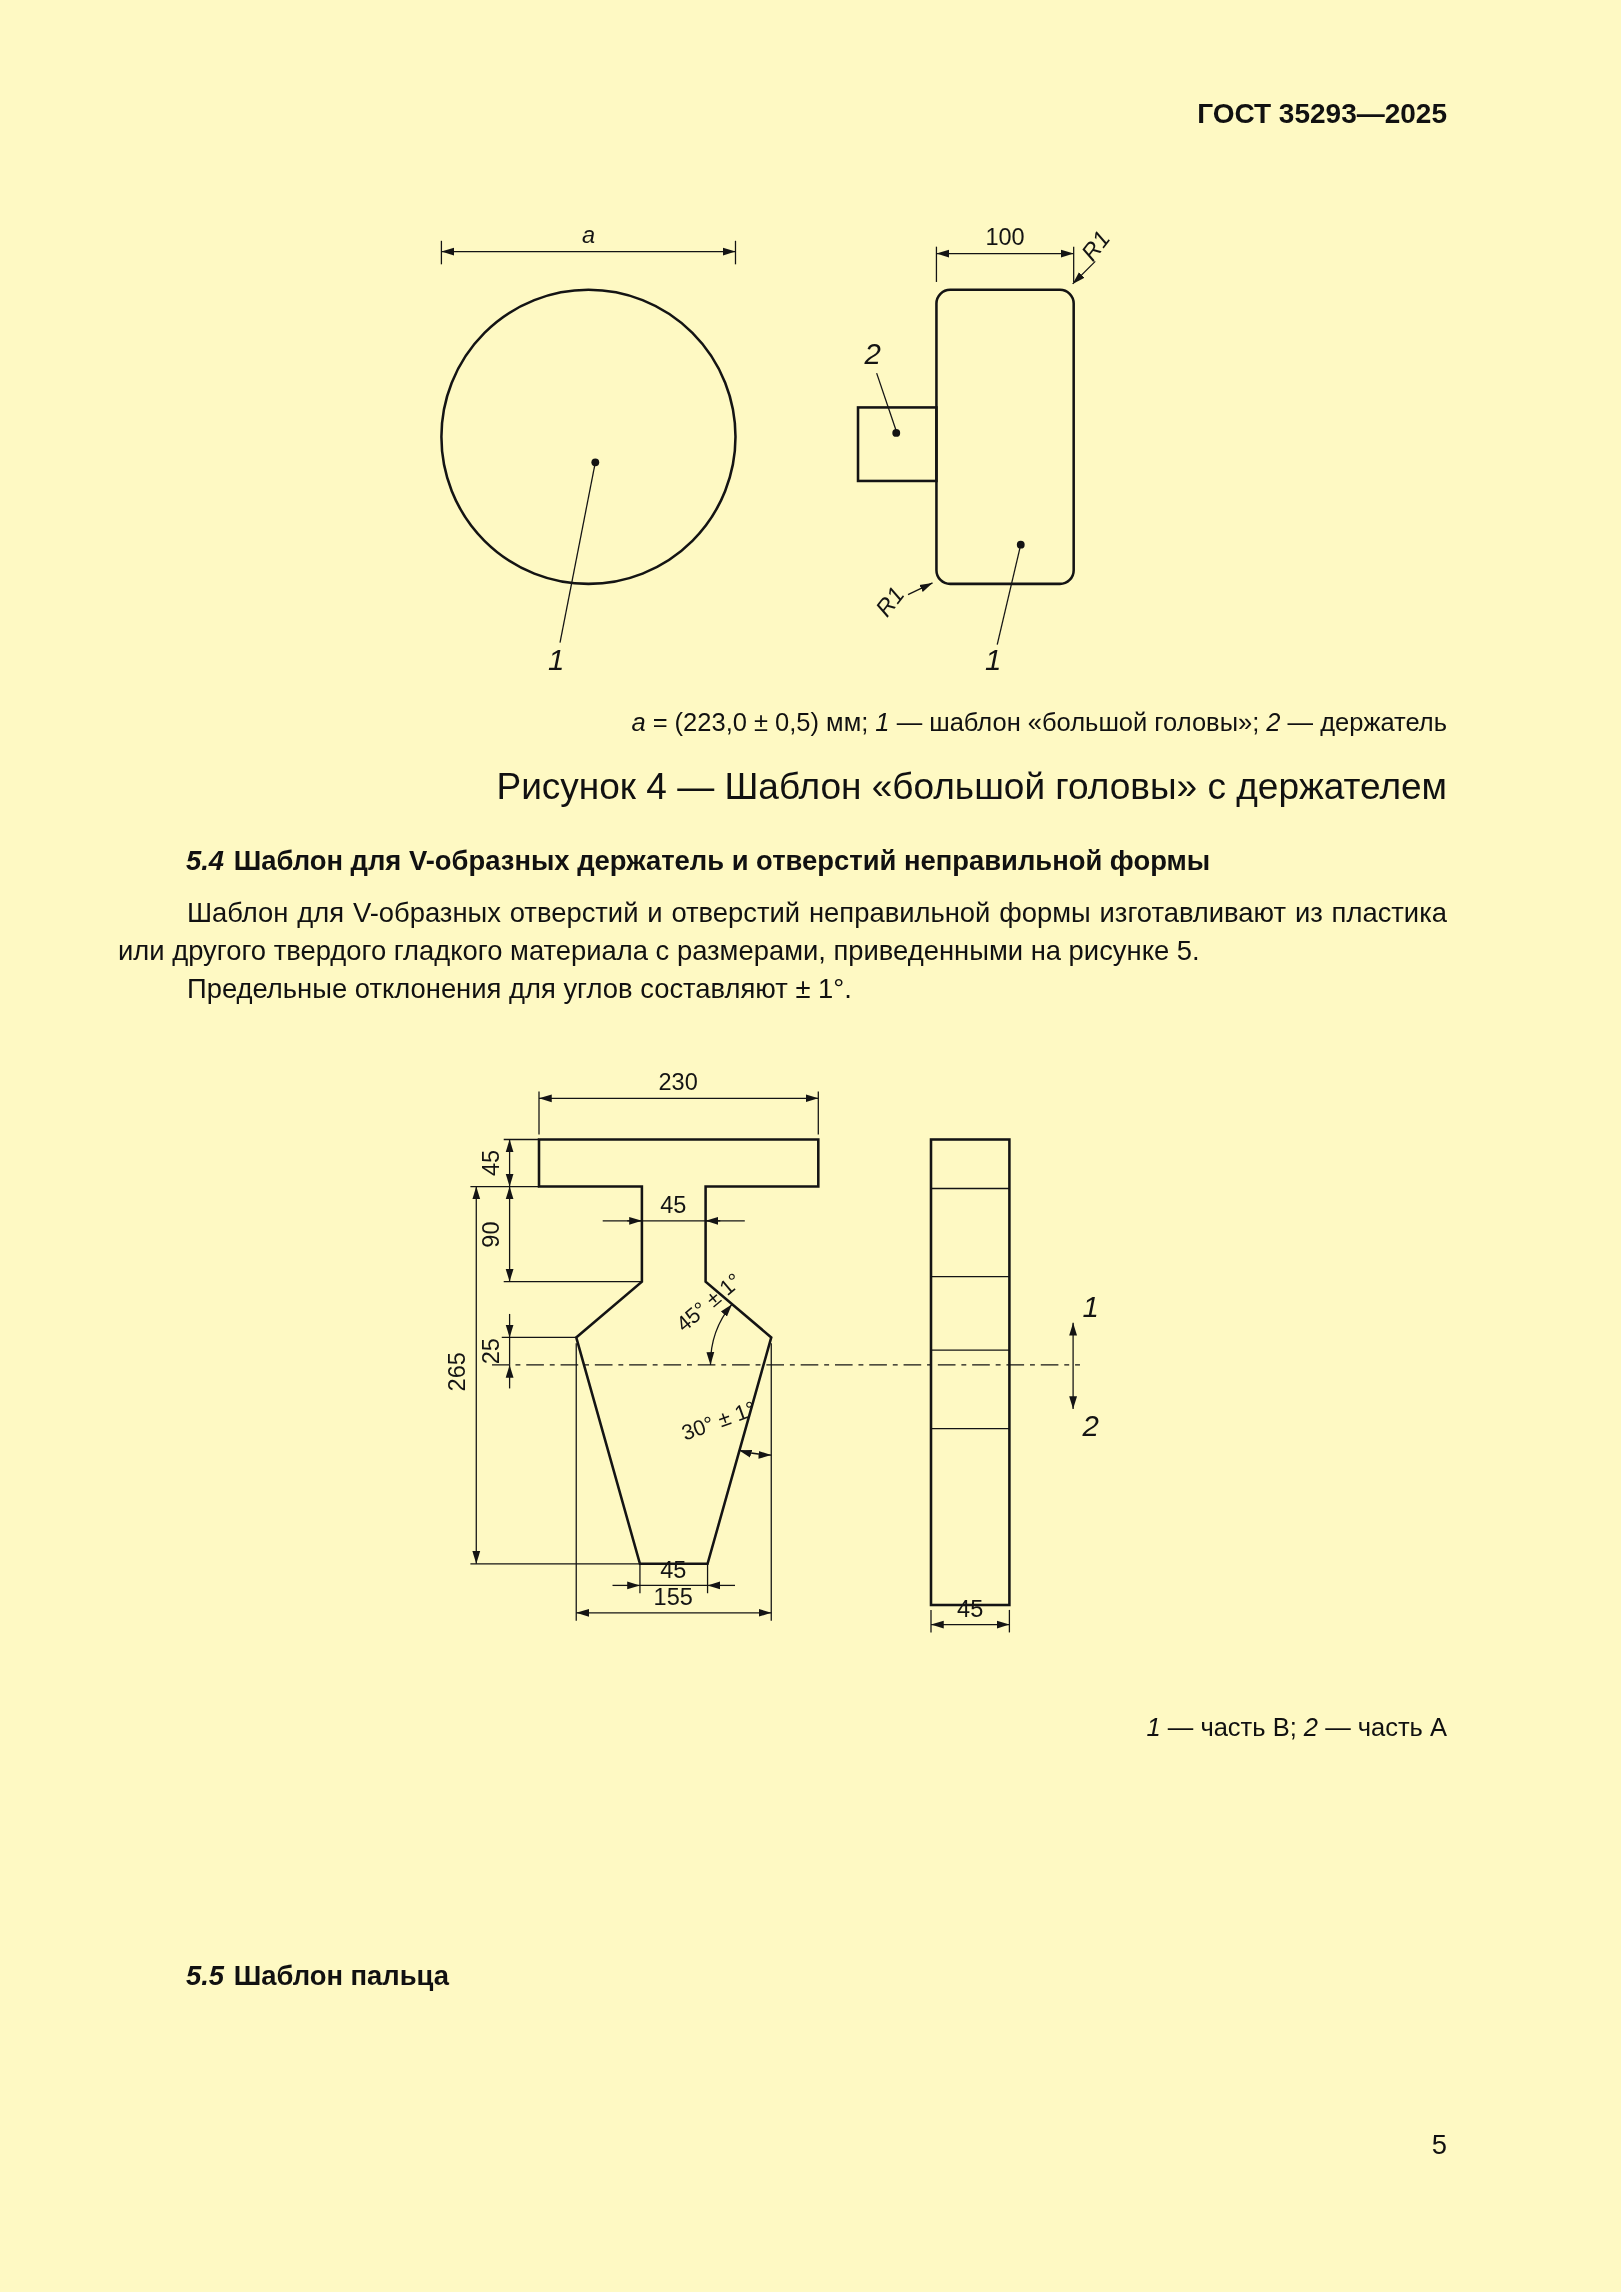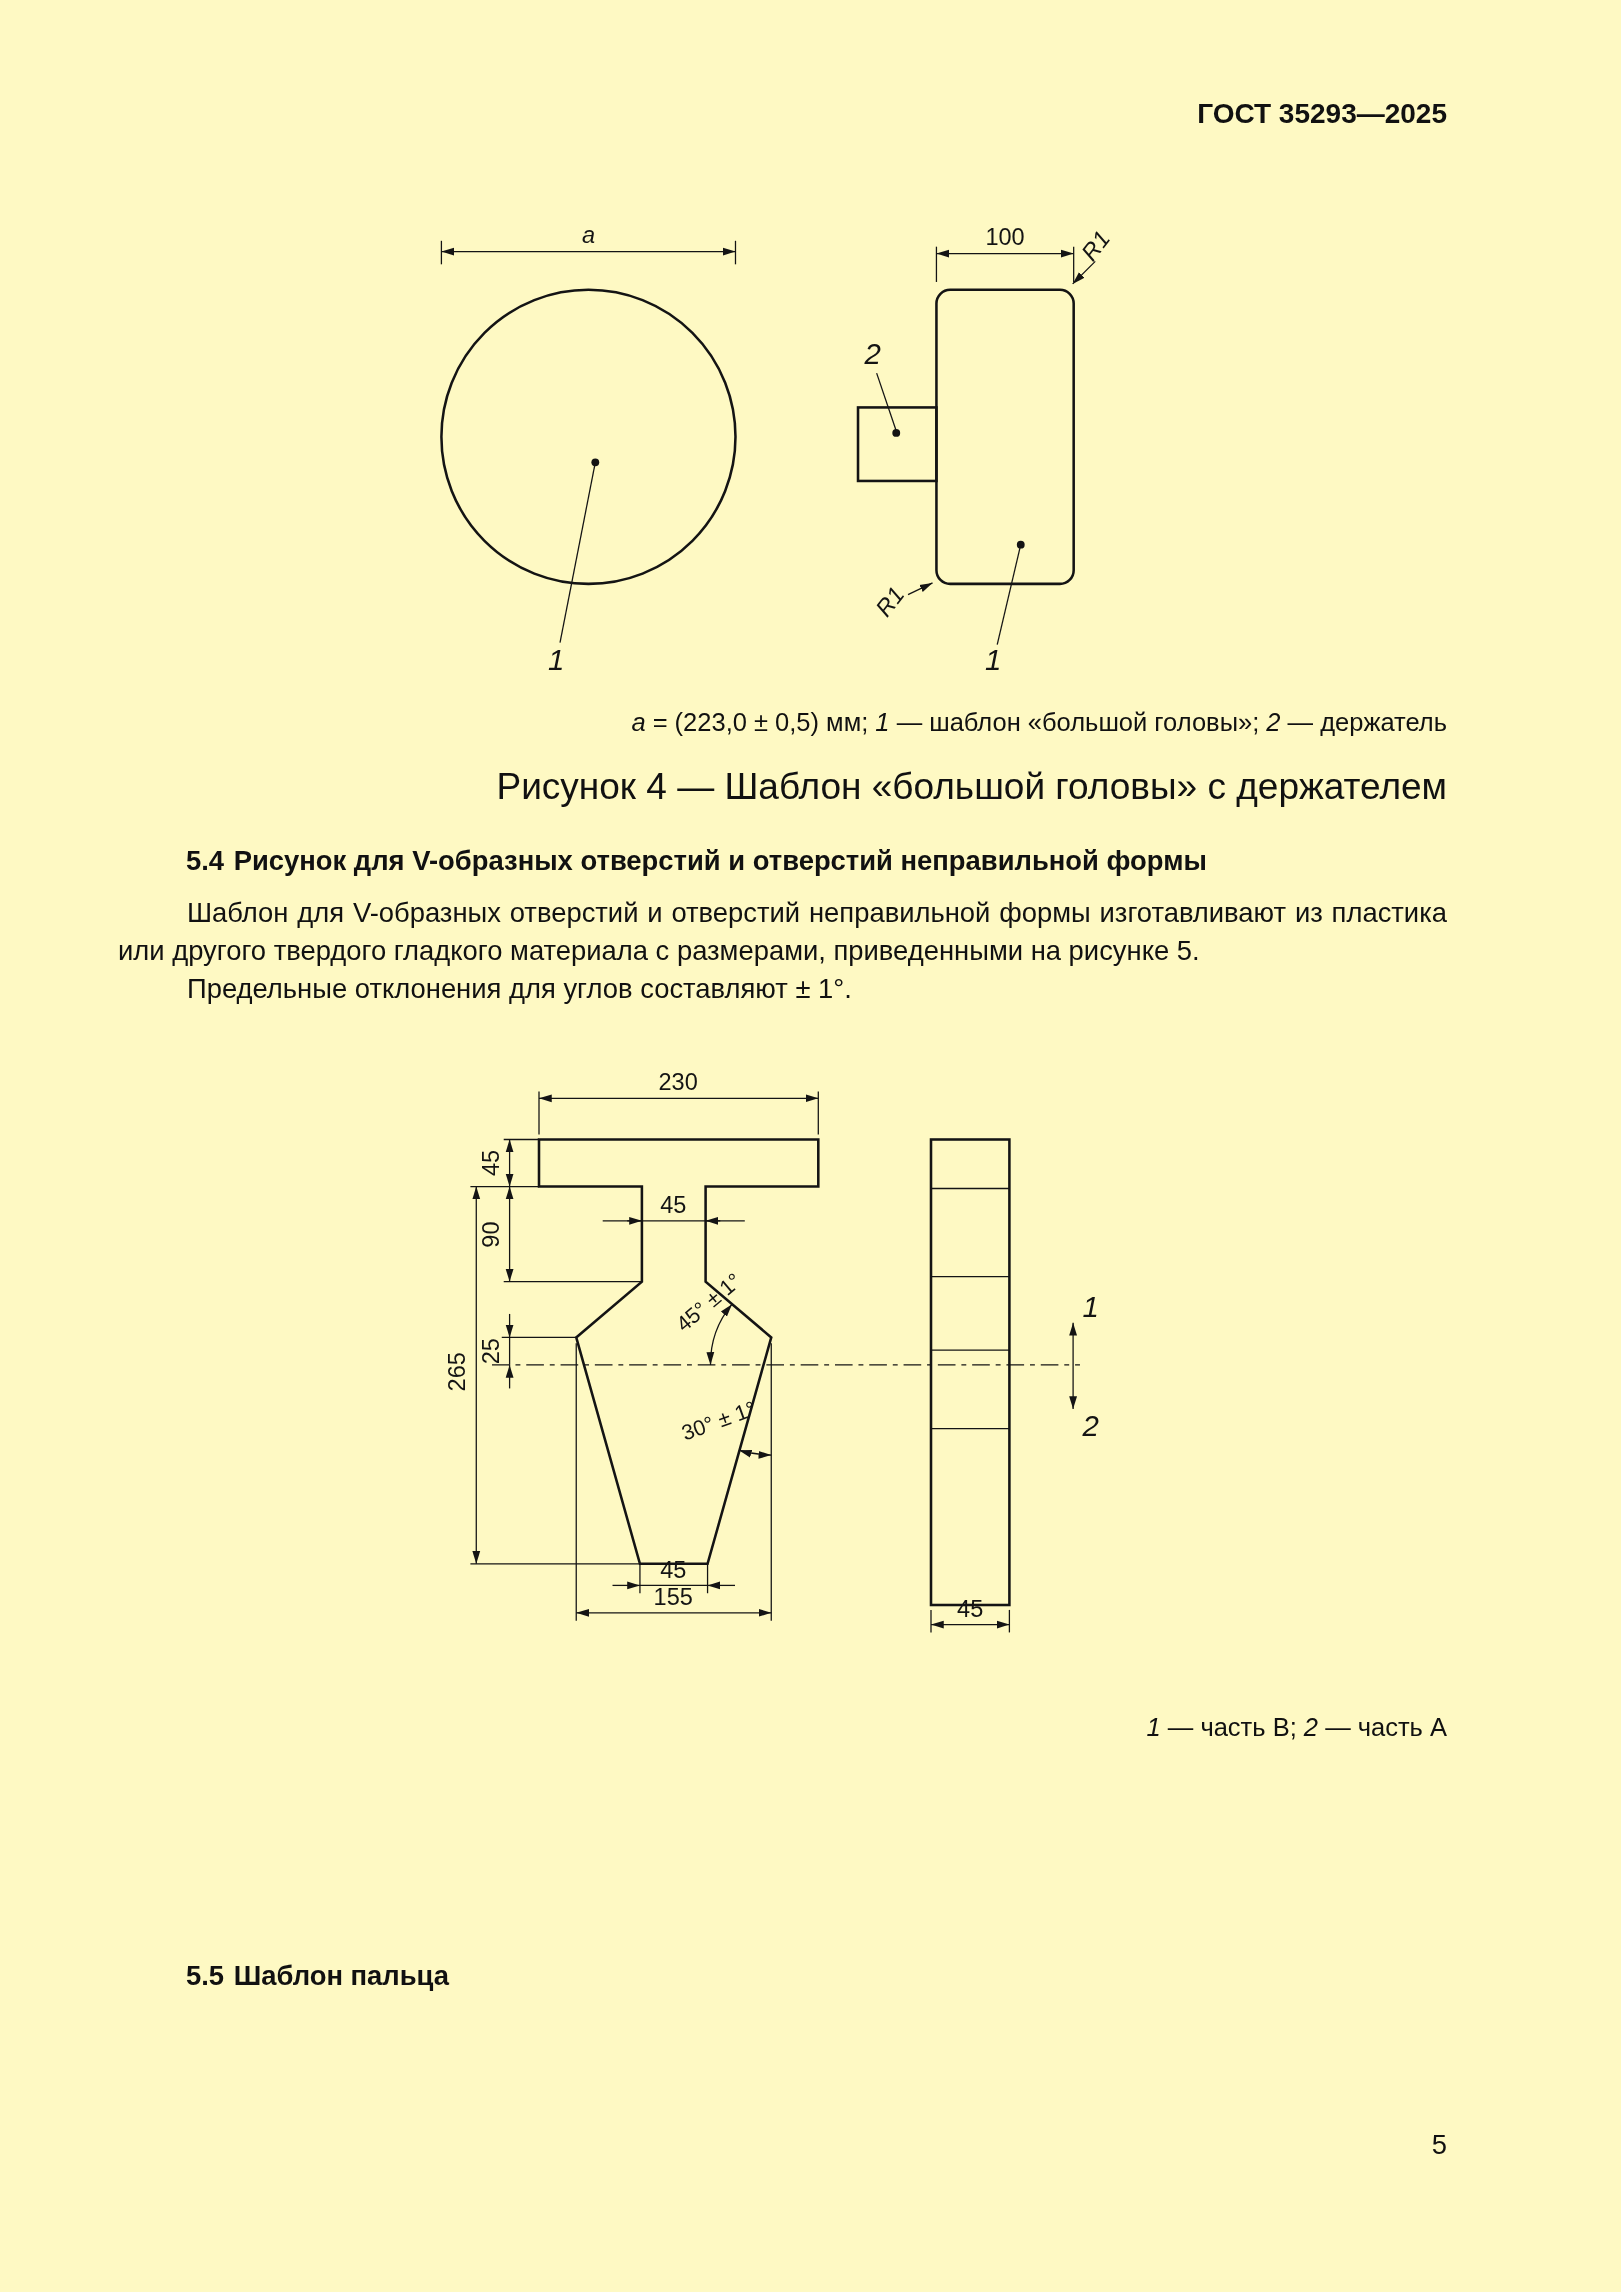--- a/index.html
+++ b/index.html
@@ -17,21 +17,21 @@
   }
   .center-text { position:absolute; left:118px; width:1329px; text-align:right; }
   .legend  { font-size:25.5px; }
   .caption { font-size:37px; }
   .body-text {
     position:absolute; left:118px; width:1329px;
     font-size:27.4px; line-height:38px; text-align:justify;
   }
   .indent { text-indent:69px; }
   .heading { position:absolute; left:186px; font-size:27.4px; font-weight:bold; }
-  .num { margin-right:0.35em; }
+  .num { font-style:italic; margin-right:0.35em; }
   .itx { font-style:italic; }
   .pagenum { position:absolute; top:2129px; left:118px; width:1329px; text-align:right; font-size:27.4px; }
 
   svg.fig { position:absolute; }
   svg text { font-family:"Liberation Sans", sans-serif; fill:#141414; }
   .dt { font-size:24px; text-anchor:middle; }
   .at { font-size:22px; text-anchor:middle; }
   .pt { font-size:30px; font-style:italic; text-anchor:middle; }
   .ol { fill:none; stroke:#141414; stroke-width:2.6; stroke-linejoin:miter; }
   .dl { fill:none; stroke:#141414; stroke-width:1.3; }
@@ -82,21 +82,21 @@
     <line class="dl" x1="621" y1="330" x2="597" y2="432"></line>
     <text class="pt" x="593" y="458">1</text>
   </svg>
 
   <div class="center-text legend" style="top:708px">
     <span class="itx">a</span><span> = (223,0 ± 0,5) мм; </span><span class="itx">1</span><span> — шаблон «большой головы»; </span><span class="itx">2</span><span> — держатель</span>
   </div>
   <div class="center-text caption" style="top:766px">Рисунок 4 — Шаблон «большой головы» с держателем</div>
 
   <div class="heading" style="top:845px">
-    <span class="num">5.4</span><span>Рисунок для V-образных отверстий и отверстий неправильной формы</span>
+    <span class="num">5.4</span><span>Шаблон для V-образных держатель и отверстий неправильной формы</span>
   </div>
   <div class="body-text indent" style="top:894px">Шаблон для V-образных отверстий и отверстий неправильной формы изготавливают из пластика или другого твердого гладкого материала с размерами, приведенными на рисунке 5.</div>
   <div class="body-text indent" style="top:970px">Предельные отклонения для углов составляют ± 1°.</div>
 
   <svg class="fig" style="left:431px; top:1066px;" width="706" height="588" viewBox="0 0 720 600">
     <defs>
       <marker id="ahB" markerUnits="userSpaceOnUse" markerWidth="14" markerHeight="10" refX="13" refY="5" orient="auto-start-reverse">
         <path d="M0,1 L13,5 L0,9 Z" fill="#141414"></path>
       </marker>
     </defs>

